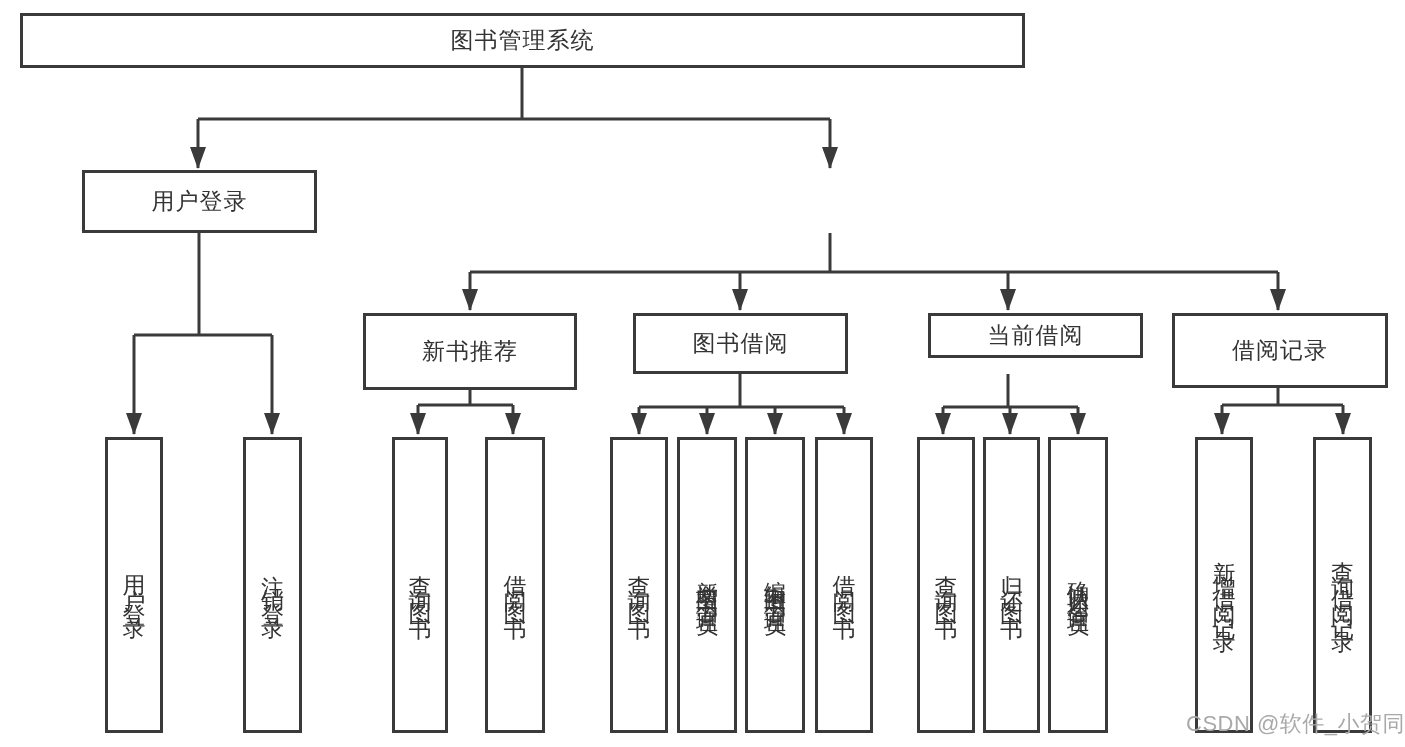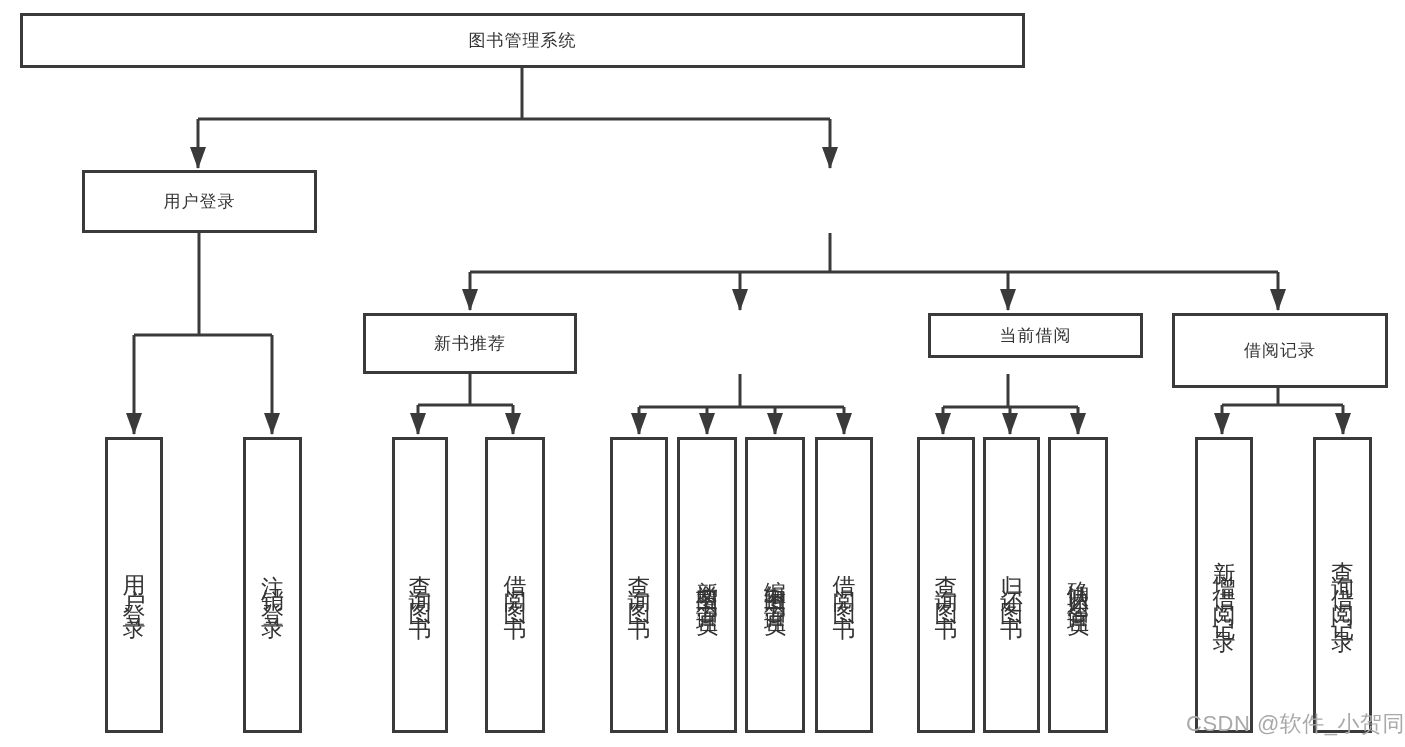--- a/index.html
+++ b/index.html
@@ -14,21 +14,21 @@
   #wires { position: absolute; left: 0; top: 0; z-index: 1; }
   .node {
     position: absolute;
     box-sizing: border-box;
     background: #ffffff;
     border: 3px solid #3a3a3a;
     color: #333333;
     display: flex;
     align-items: center;
     justify-content: center;
-    font-size: 17px;
+    font-size: 23px;
     letter-spacing: 1px;
     z-index: 2;
     line-height: 1;
   }
   .vnode {
     writing-mode: vertical-rl;
     text-orientation: mixed;
     font-size: 23px;
     letter-spacing: 14px;
   }
@@ -99,21 +99,22 @@
       <path d="M1222,405 H1343"></path>
       <path d="M1222,405 V434" marker-end="url(#arrow)"></path>
       <path d="M1343,405 V434" marker-end="url(#arrow)"></path>
     </g>
   </svg>
 
   <div class="node" style="left:20px; top:13px; width:1005px; height:55px;">图书管理系统</div>
 
   <div class="node" style="left:82px; top:170px; width:235px; height:63px;">用户登录</div>
 
-  <div class="node" style="left:363px; top:313px; width:214px; height:61px;">新书推荐</div>
+  <div class="node" style="left:363px; top:313px; width:214px; height:77px;">新书推荐</div>
+  <div class="node" style="left:633px; top:313px; width:215px; height:61px;">图书借阅</div>
   <div class="node" style="left:928px; top:313px; width:215px; height:45px;">当前借阅</div>
   <div class="node" style="left:1172px; top:313px; width:216px; height:75px;">借阅记录</div>
 
   <div class="node vnode" style="left:105px; top:437px; width:58px; height:296px;">用户登录</div>
   <div class="node vnode" style="left:243px; top:437px; width:59px; height:296px;">注销登录</div>
 
   <div class="node vnode" style="left:392px; top:437px; width:56px; height:296px;">查询图书</div>
   <div class="node vnode" style="left:485px; top:437px; width:60px; height:296px;">借阅图书</div>
 
   <div class="node vnode" style="left:610px; top:437px; width:58px; height:296px;">查询图书</div>

